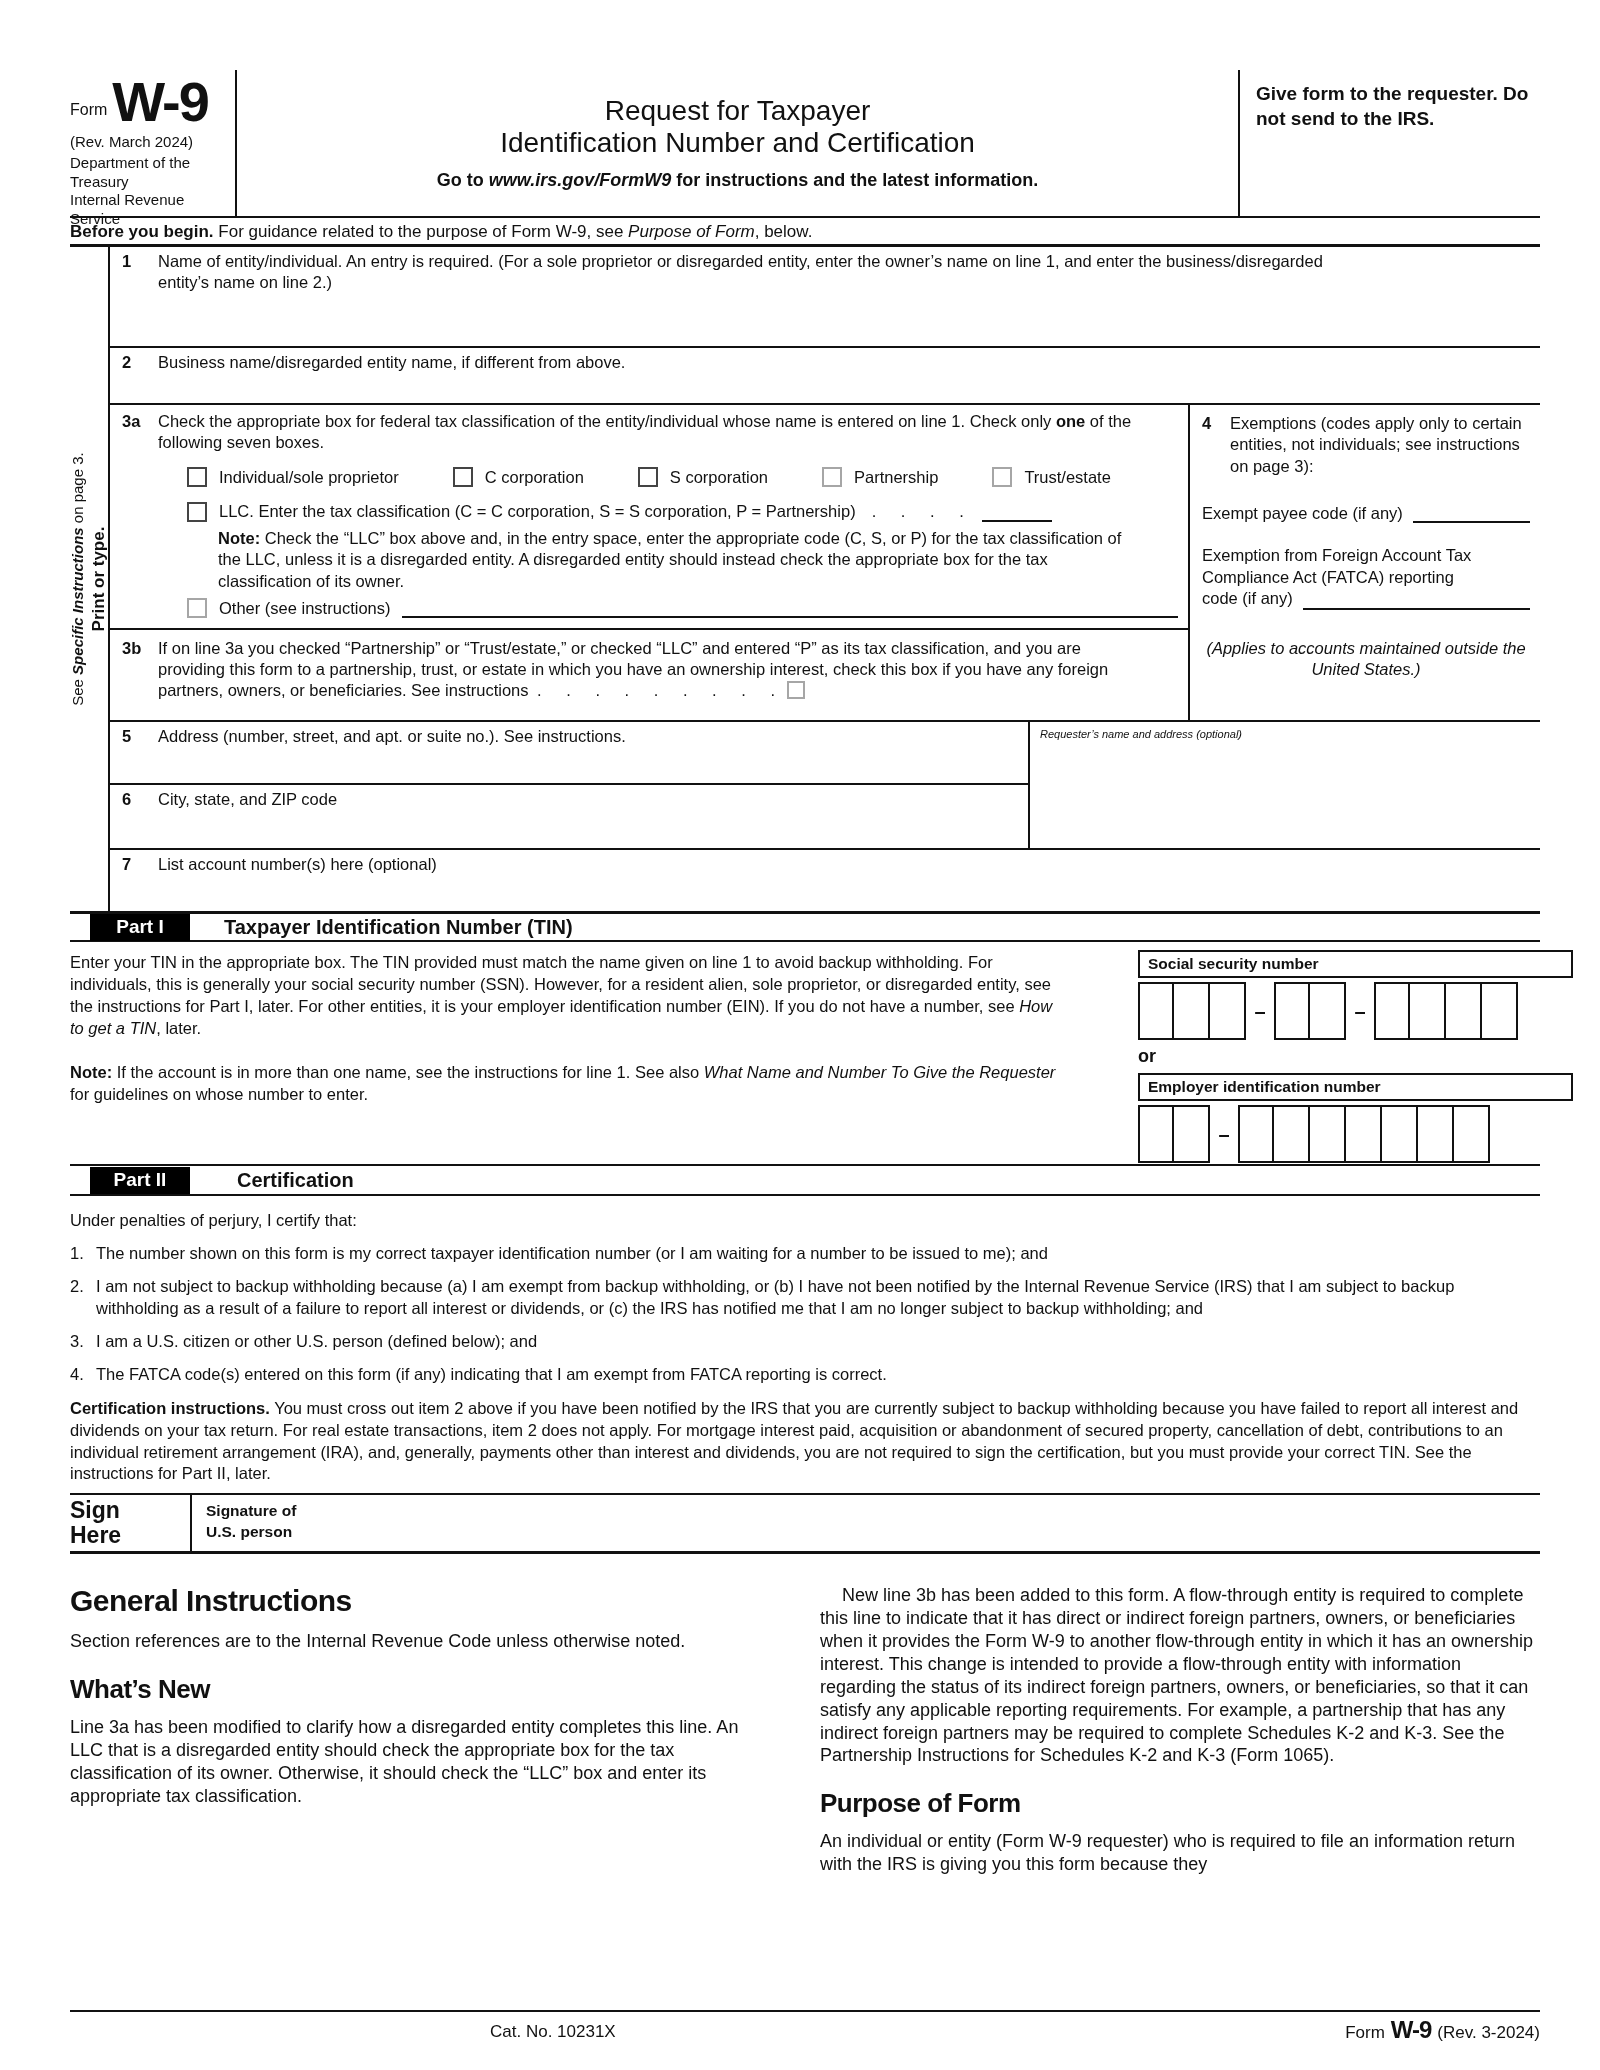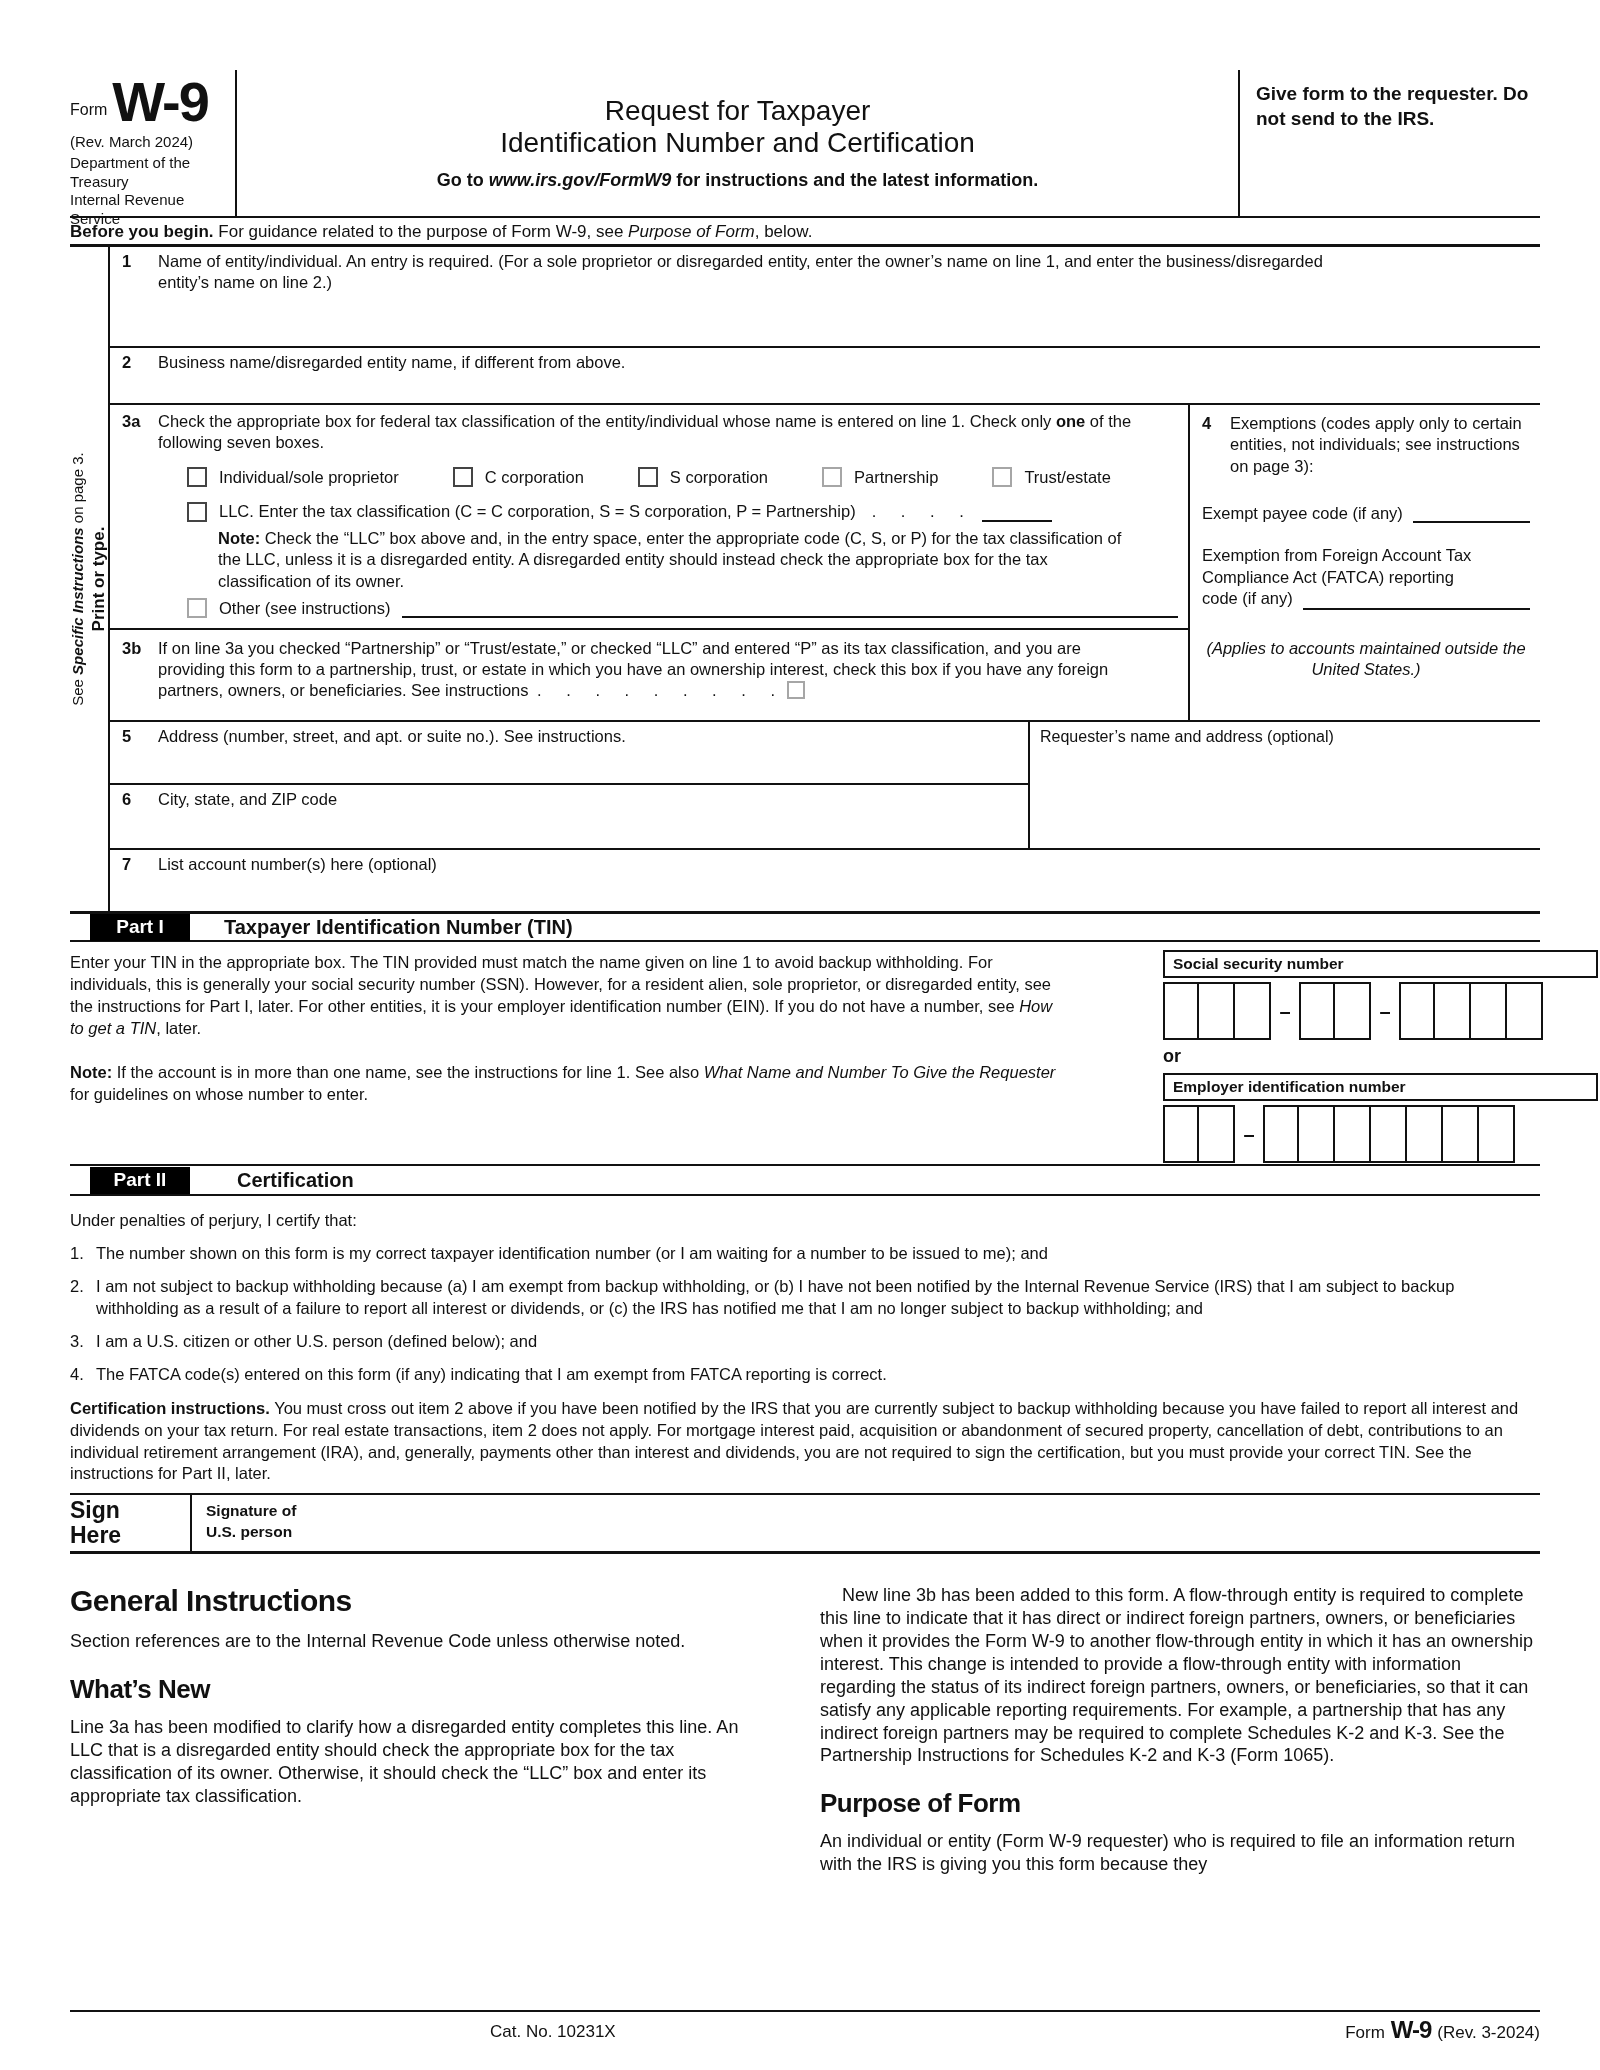--- a/index.html
+++ b/index.html
@@ -76,36 +76,36 @@
   .fatca { margin-top:22px; line-height:1.3; }
   .fatca-code-line { display:flex; align-items:flex-end; gap:10px; }
   .fatca-code-line .wline { flex:1; }
   .applies { margin-top:28px; font-style:italic; text-align:center; line-height:1.3; }
 
   .r56group { display:flex; border-bottom:2px solid #111; }
   .r56left { width:920px; border-right:2px solid #111; display:flex; flex-direction:column; }
   .r5 { height:63px; border-bottom:2px solid #111; }
   .r5, .r6 { border-bottom-width:2px; }
   .r6 { height:63px; border-bottom:none; }
-  .rq { flex:1; padding:6px 10px; font-size:16px; display:flex; flex-direction:column; }
+  .rq { flex:1; padding:6px 10px; font-size:11px; display:flex; flex-direction:column;font-style:italic; }
   .r7 { height:61px; border-bottom:none; }
 
   
   .part-bar { border-top:3px solid #111; border-bottom:2px solid #111; display:flex; align-items:center; padding:3px 0 3px 20px; height:31px; }
   .part-chip { background:#000; color:#fff; font-weight:bold; font-size:19px; padding:2px 0 3px; width:100px; text-align:center; }
   .part-title { font-weight:bold; font-size:20px; margin-left:34px; }
   .bar2 { border-top-width:2.5px; height:32px;gap:13px; }
 
   
   .p1content { position:relative; height:222px; }
   .tin-left { width:1000px; font-size:16.5px; line-height:1.33; padding-top:10px; }
   .tin-left .para2 { margin-top:22px; }
   .tin-left i { font-style:italic; }
   .tin-left b { font-weight:bold; }
-  .tin-right { position:absolute; left:1093px; top:8px; width:435px; }
+  .tin-right { position:absolute; left:1068px; top:8px; width:435px; }
   .tin-box-label { border:2px solid #111; font-weight:bold; font-size:15.5px; padding:3px 8px; width:100%; }
   .digits { display:flex; margin-top:4px; align-items:center; }
   .dcell { width:36px; height:58px; border:2px solid #111; border-left:none; flex:none; }
   .dgroup { display:flex; }
   .dgroup .dcell:first-child { border-left:2px solid #111; }
   .ddash { width:28px; text-align:center; font-weight:bold; font-size:20px; }
   .or-word { font-weight:bold; font-size:18px; margin:6px 0; }
 
   
   .p2content { font-size:16.5px; line-height:1.33; padding-bottom:8px; }

